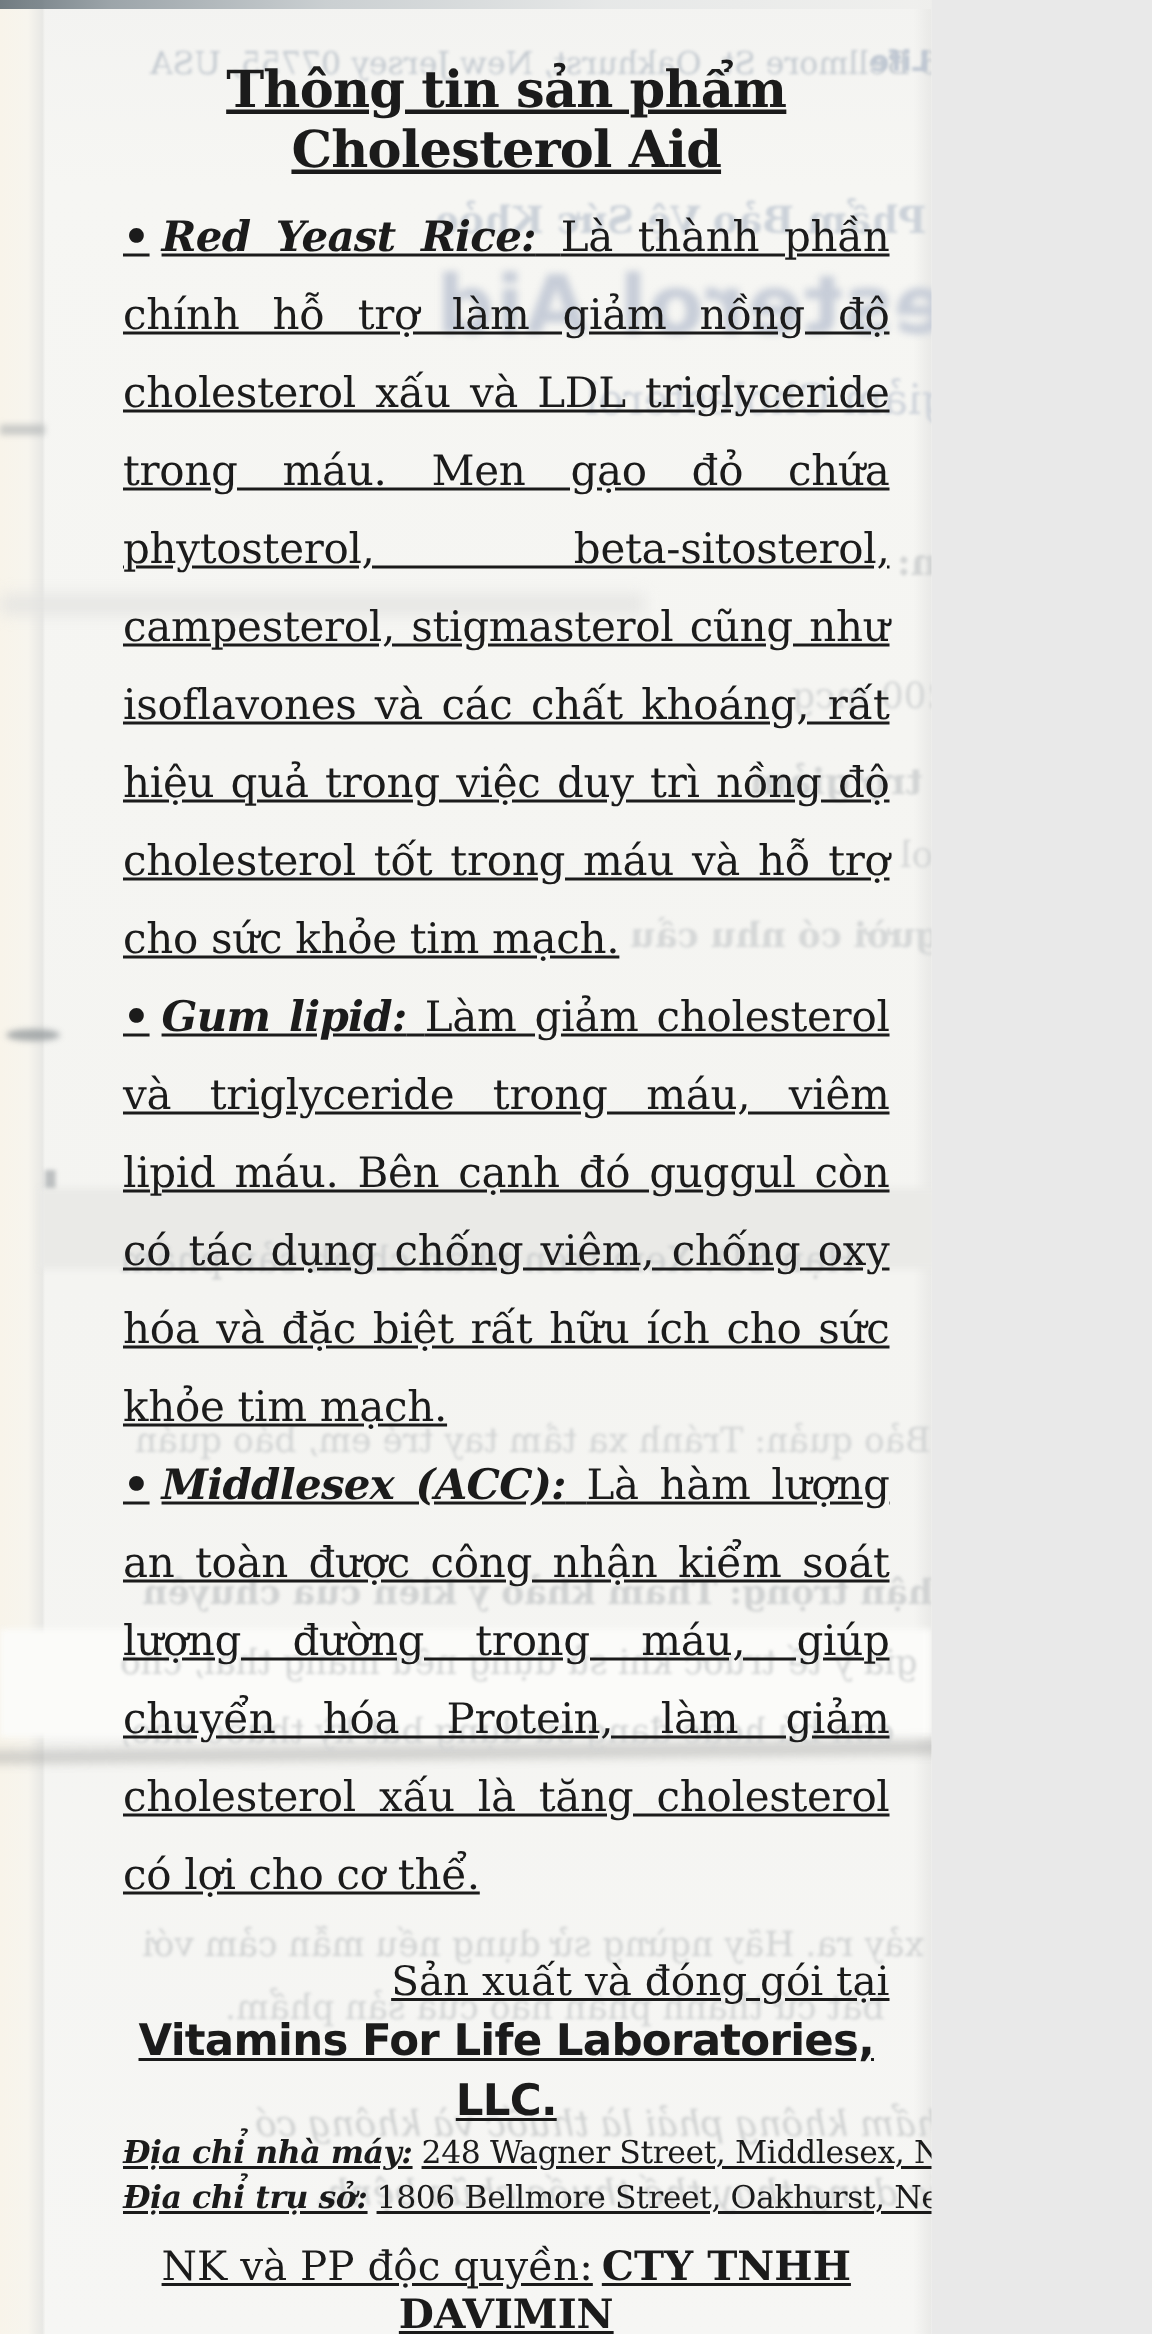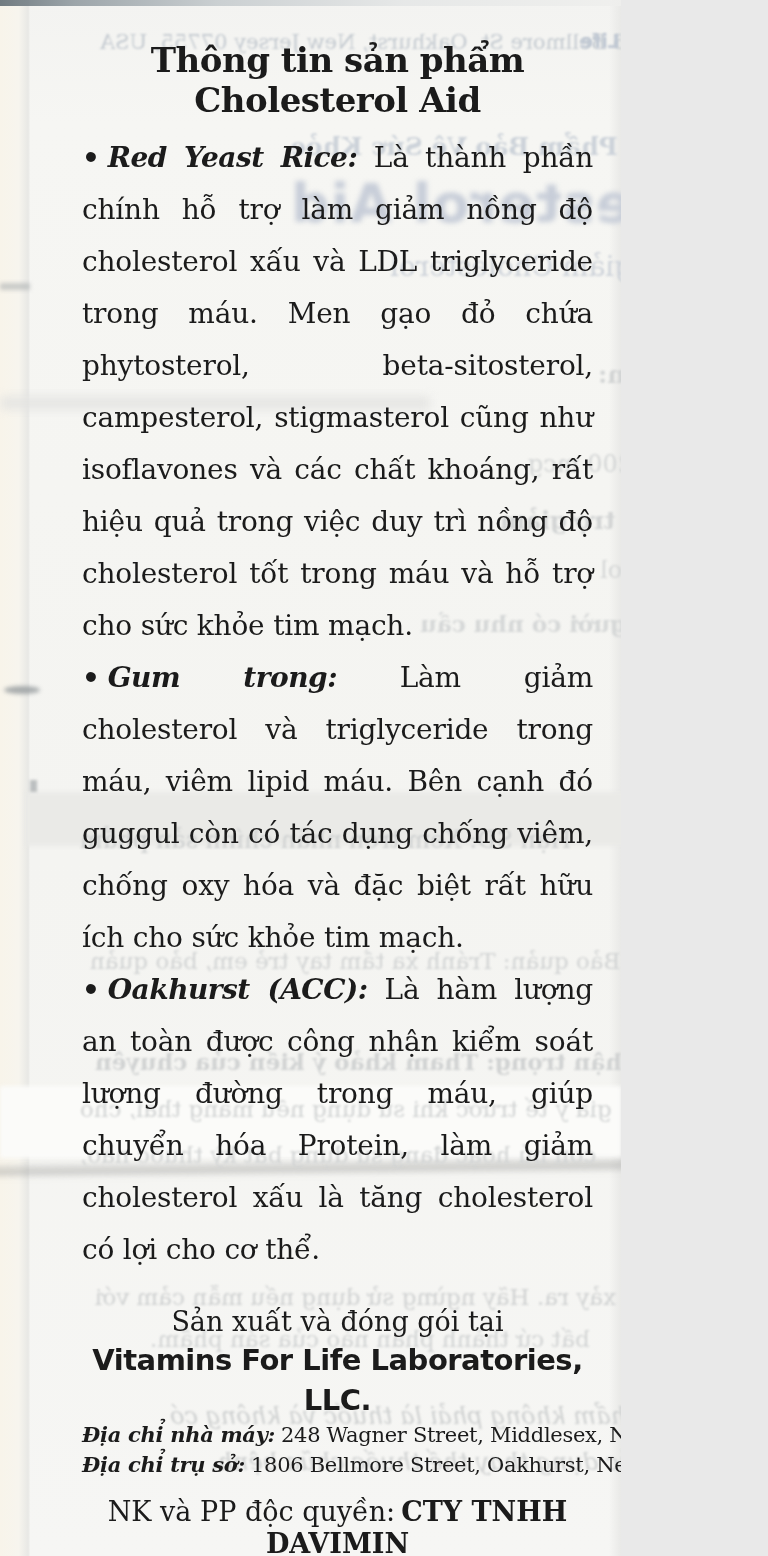--- a/index.html
+++ b/index.html
@@ -1,19 +1,19 @@
 <!DOCTYPE html>
 <html><head>
 <meta charset="utf-8">
 <style>
   html,body{margin:0;padding:0;background:#e9e9e9;}
   .page{
     position:relative;width:621px;height:1556px;overflow:hidden;
     background:linear-gradient(180deg,#f3f3f1 0%,#f6f6f3 8%,#f4f4f1 55%,#f6f6f4 100%);
-    font-family:"DejaVu Serif","Liberation Serif",serif;color:#1b1b1b;
+    font-family:"DejaVu Serif","Liberation Serif",serif;color:#1b1b1b;text-decoration:underline;
   }
   
   .edge-left{position:absolute;left:0;top:0;bottom:0;width:30px;z-index:1;
     background:linear-gradient(to right,#f8f4ea,#f7f5ee 62%,#e8e8e5 94%,#f4f4f1);}
   .edge-top{position:absolute;top:0;left:0;right:0;height:6px;z-index:3;opacity:.85;
     background:linear-gradient(to right,#59666e,#8d979d 12%,#c3c9cc 35%,#e4e6e6 65%,#efefed);}
   .edge-right{position:absolute;right:0;top:0;bottom:0;width:12px;z-index:1;
     background:linear-gradient(to left,#e9e9e7,rgba(233,233,231,0));}
   .band-a{position:absolute;top:396px;left:0;width:430px;height:14px;background:#e3e3e1;
     filter:blur(5px);opacity:.8;z-index:1;}
@@ -55,21 +55,21 @@
   .g18{top:1402px;left:170px;font-size:24px;font-style:italic;color:#ced0d0;}
   .g19{top:1448px;left:210px;font-size:24px;font-style:italic;color:#d0d2d2;}
   
   .content{position:relative;z-index:2;padding:40px 28px 0 82px;}
   .title{font-size:34px;font-weight:bold;text-align:center;letter-spacing:-.5px;
     margin:0 0 12px 0;}
   .para{font-size:28px;line-height:52px;text-align:justify;margin:0;letter-spacing:-.2px;}
   .para .bullet-glyph{font-weight:bold;margin-right:8px;}
   .para .lead{font-weight:bold;font-style:italic;letter-spacing:-.5px;}
   .maker{text-align:center;margin-top:28px;}
-  .maker-intro{font-size:27px;line-height:36px;}
+  .maker-intro{font-size:27px;line-height:36px;text-align:right;}
   .maker-name{font-size:29px;line-height:40px;font-weight:bold;letter-spacing:-.5px;
     font-family:"DejaVu Sans","Liberation Sans",sans-serif;}
   .addr{font-size:21px;line-height:30px;white-space:nowrap;letter-spacing:-.3px;}
   .addr .lbl{font-weight:bold;font-style:italic;margin-right:6px;}
   .dist{text-align:center;margin-top:16px;}
   .dist-line1{font-size:27px;line-height:32px;}
   .dist-name{font-weight:bold;margin-left:6px;}
   .dist-line2{font-size:21px;line-height:30px;white-space:nowrap;letter-spacing:-.4px;}
   .website{font-size:23px;line-height:32px;}
   .contact{margin-top:30px;padding-left:12px;}
@@ -116,26 +116,26 @@
   <div class="content">
 
     <h1 class="title">Thông tin sản phẩm Cholesterol Aid</h1>
 
     <p class="para">
       <span class="bullet-glyph">•</span><span class="lead">Red Yeast Rice:</span>
       <span>Là thành phần chính hỗ trợ làm giảm nồng độ cholesterol xấu và LDL triglyceride trong máu. Men gạo đỏ chứa phytosterol, beta-sitosterol, campesterol, stigmasterol cũng như isoflavones và các chất khoáng, rất hiệu quả trong việc duy trì nồng độ cholesterol tốt trong máu và hỗ trợ cho sức khỏe tim mạch.</span>
     </p>
 
     <p class="para">
-      <span class="bullet-glyph">•</span><span class="lead">Gum trong:</span>
+      <span class="bullet-glyph">•</span><span class="lead">Gum lipid:</span>
       <span>Làm giảm cholesterol và triglyceride trong máu, viêm lipid máu. Bên cạnh đó guggul còn có tác dụng chống viêm, chống oxy hóa và đặc biệt rất hữu ích cho sức khỏe tim mạch.</span>
     </p>
 
     <p class="para">
-      <span class="bullet-glyph">•</span><span class="lead">Oakhurst (ACC):</span>
+      <span class="bullet-glyph">•</span><span class="lead">Middlesex (ACC):</span>
       <span>Là hàm lượng an toàn được công nhận kiểm soát lượng đường trong máu, giúp chuyển hóa Protein, làm giảm cholesterol xấu là tăng cholesterol có lợi cho cơ thể.</span>
     </p>
 
     <div class="maker">
       <div class="maker-intro">Sản xuất và đóng gói tại</div>
       <div class="maker-name">Vitamins For Life Laboratories, LLC.</div>
       <div class="addr">
         <span class="lbl">Địa chỉ nhà máy:</span><span>248 Wagner  Street, Middlesex, New Jersey 08846, USA</span>
       </div>
       <div class="addr">

